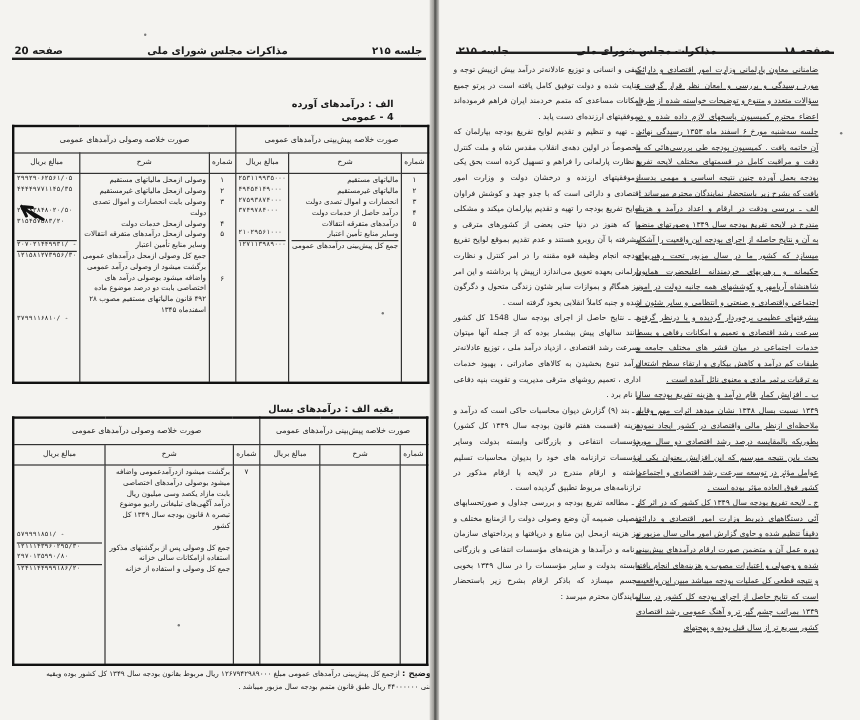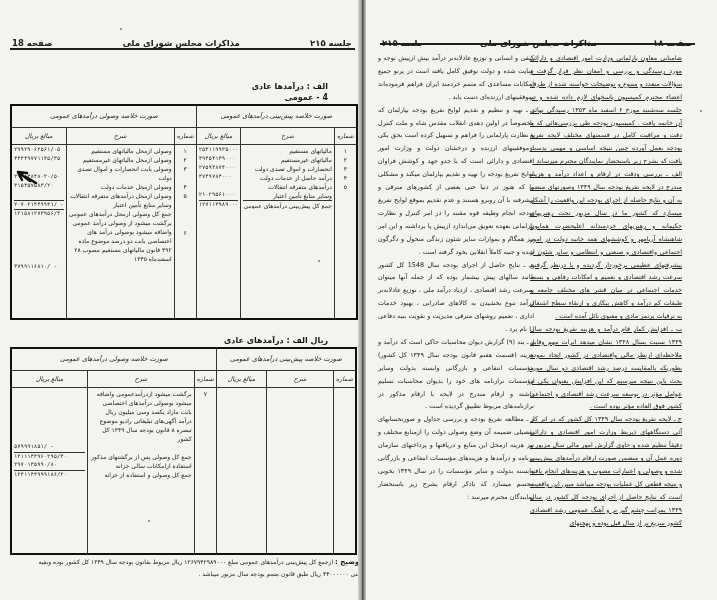--- a/index.html
+++ b/index.html
@@ -14,21 +14,21 @@
   .running-head { position: absolute; top: 34px; height: 14px; direction: rtl;
                   font-size: 8.5px; font-weight: bold; display: flex; justify-content: space-between; align-items: flex-end; }
   .page-left .running-head { left: 12px; width: 340px; }
   .page-right .running-head { left: 20px; width: 310px; }
   .head-rule { position: absolute; height: 2px; background: #1f1f1f; }
   .page-left .head-rule { left: 10px; width: 345px; top: 48px; }
   .page-right .head-rule { left: 18px; width: 315px; top: 43px; }
   .section-title { position: absolute; direction: rtl; font-size: 8px; font-weight: bold; }
   table.fin { position: absolute; border-collapse: collapse; direction: rtl; font-size: 6px; background: transparent; }
   table.fin td, table.fin th { border: 1px solid #333; padding: 1px 2px; vertical-align: top; font-weight: normal; }
-  table.fin th { text-align: center; height: 17px; vertical-align: middle; font-size: 6.2px; font-style: italic; }
+  table.fin th { text-align: center; height: 17px; vertical-align: middle; font-size: 6.2px; }
   table.fin .grp { height: 22px; font-size: 6.5px; }
   .outer { border: 2px solid #111 !important; }
   .num { direction: ltr; text-align: left; font-family: "DejaVu Sans Mono", monospace; font-size: 5.5px; letter-spacing: -0.2px; white-space: nowrap; }
   .desc { text-align: right; line-height: 9px; }
   .idx { text-align: center; line-height: 9px; }
   .line { display: block; height: 9px; white-space: nowrap; overflow: hidden; }
   .wrap { display: block; line-height: 9px; }
   .body-col { position: absolute; direction: rtl; text-align: justify; font-size: 6.4px; line-height: 12.9px; color: #222; }
   .body-col p { margin: 0; }
   .note { position: absolute; left: 28px; top: 556px; width: 334px; direction: rtl; font-size: 6px; line-height: 11px; }
@@ -38,25 +38,25 @@
 </style>
 </head>
 <body>
 
 <div class="spread">
 
   <div class="page page-left">
     <div class="running-head">
       <span>جلسه ۲۱۵</span>
       <span>مذاکرات مجلس شورای ملی</span>
-      <span>صفحه 18</span>
+      <span>صفحه 20</span>
     </div>
     <div class="head-rule"></div>
 
-    <div class="section-title" style="right:34px; top:82px;">الف : درآمدها عادی</div>
+    <div class="section-title" style="right:34px; top:82px;">الف : درآمدهای آورده</div>
     <div class="section-title" style="right:34px; top:93px;">4 - عمومی</div>
 
     <table class="fin outer" style="left:10px; top:104px; width:347px; height:216px;">
       <colgroup>
         <col style="width:17px">
           <col style="width:66px">
           <col style="width:50px">
         <col style="width:17px">
           <col style="width:96px">
           <col style="width:76px">
@@ -138,21 +138,21 @@
           <span class="line" style="margin-top:45px;">۳۷۹۹۱۱۶۸۱۰/ -</span>
         </td>
       </tr>
     </tbody>
       </table>
 
     <svg class="arrow-mark" viewBox="0 0 22 14">
       <path d="M2 2 L14 11 M2 2 L6 10 M2 2 L11 3 M10 7 L20 13" stroke="#111" stroke-width="2.5" fill="none" stroke-linecap="round"></path>
     </svg>
 
-    <div class="section-title" style="right:34px; top:336px;">ریال الف : درآمدهای عادی</div>
+    <div class="section-title" style="right:34px; top:336px;">بقیه الف : درآمدهای بسال</div>
 
     <table class="fin outer" style="left:10px; top:347px; width:347px; height:208px;">
       <colgroup>
         <col style="width:17px">
           <col style="width:66px">
           <col style="width:50px">
         <col style="width:17px">
           <col style="width:96px">
           <col style="width:76px">
       </colgroup>

